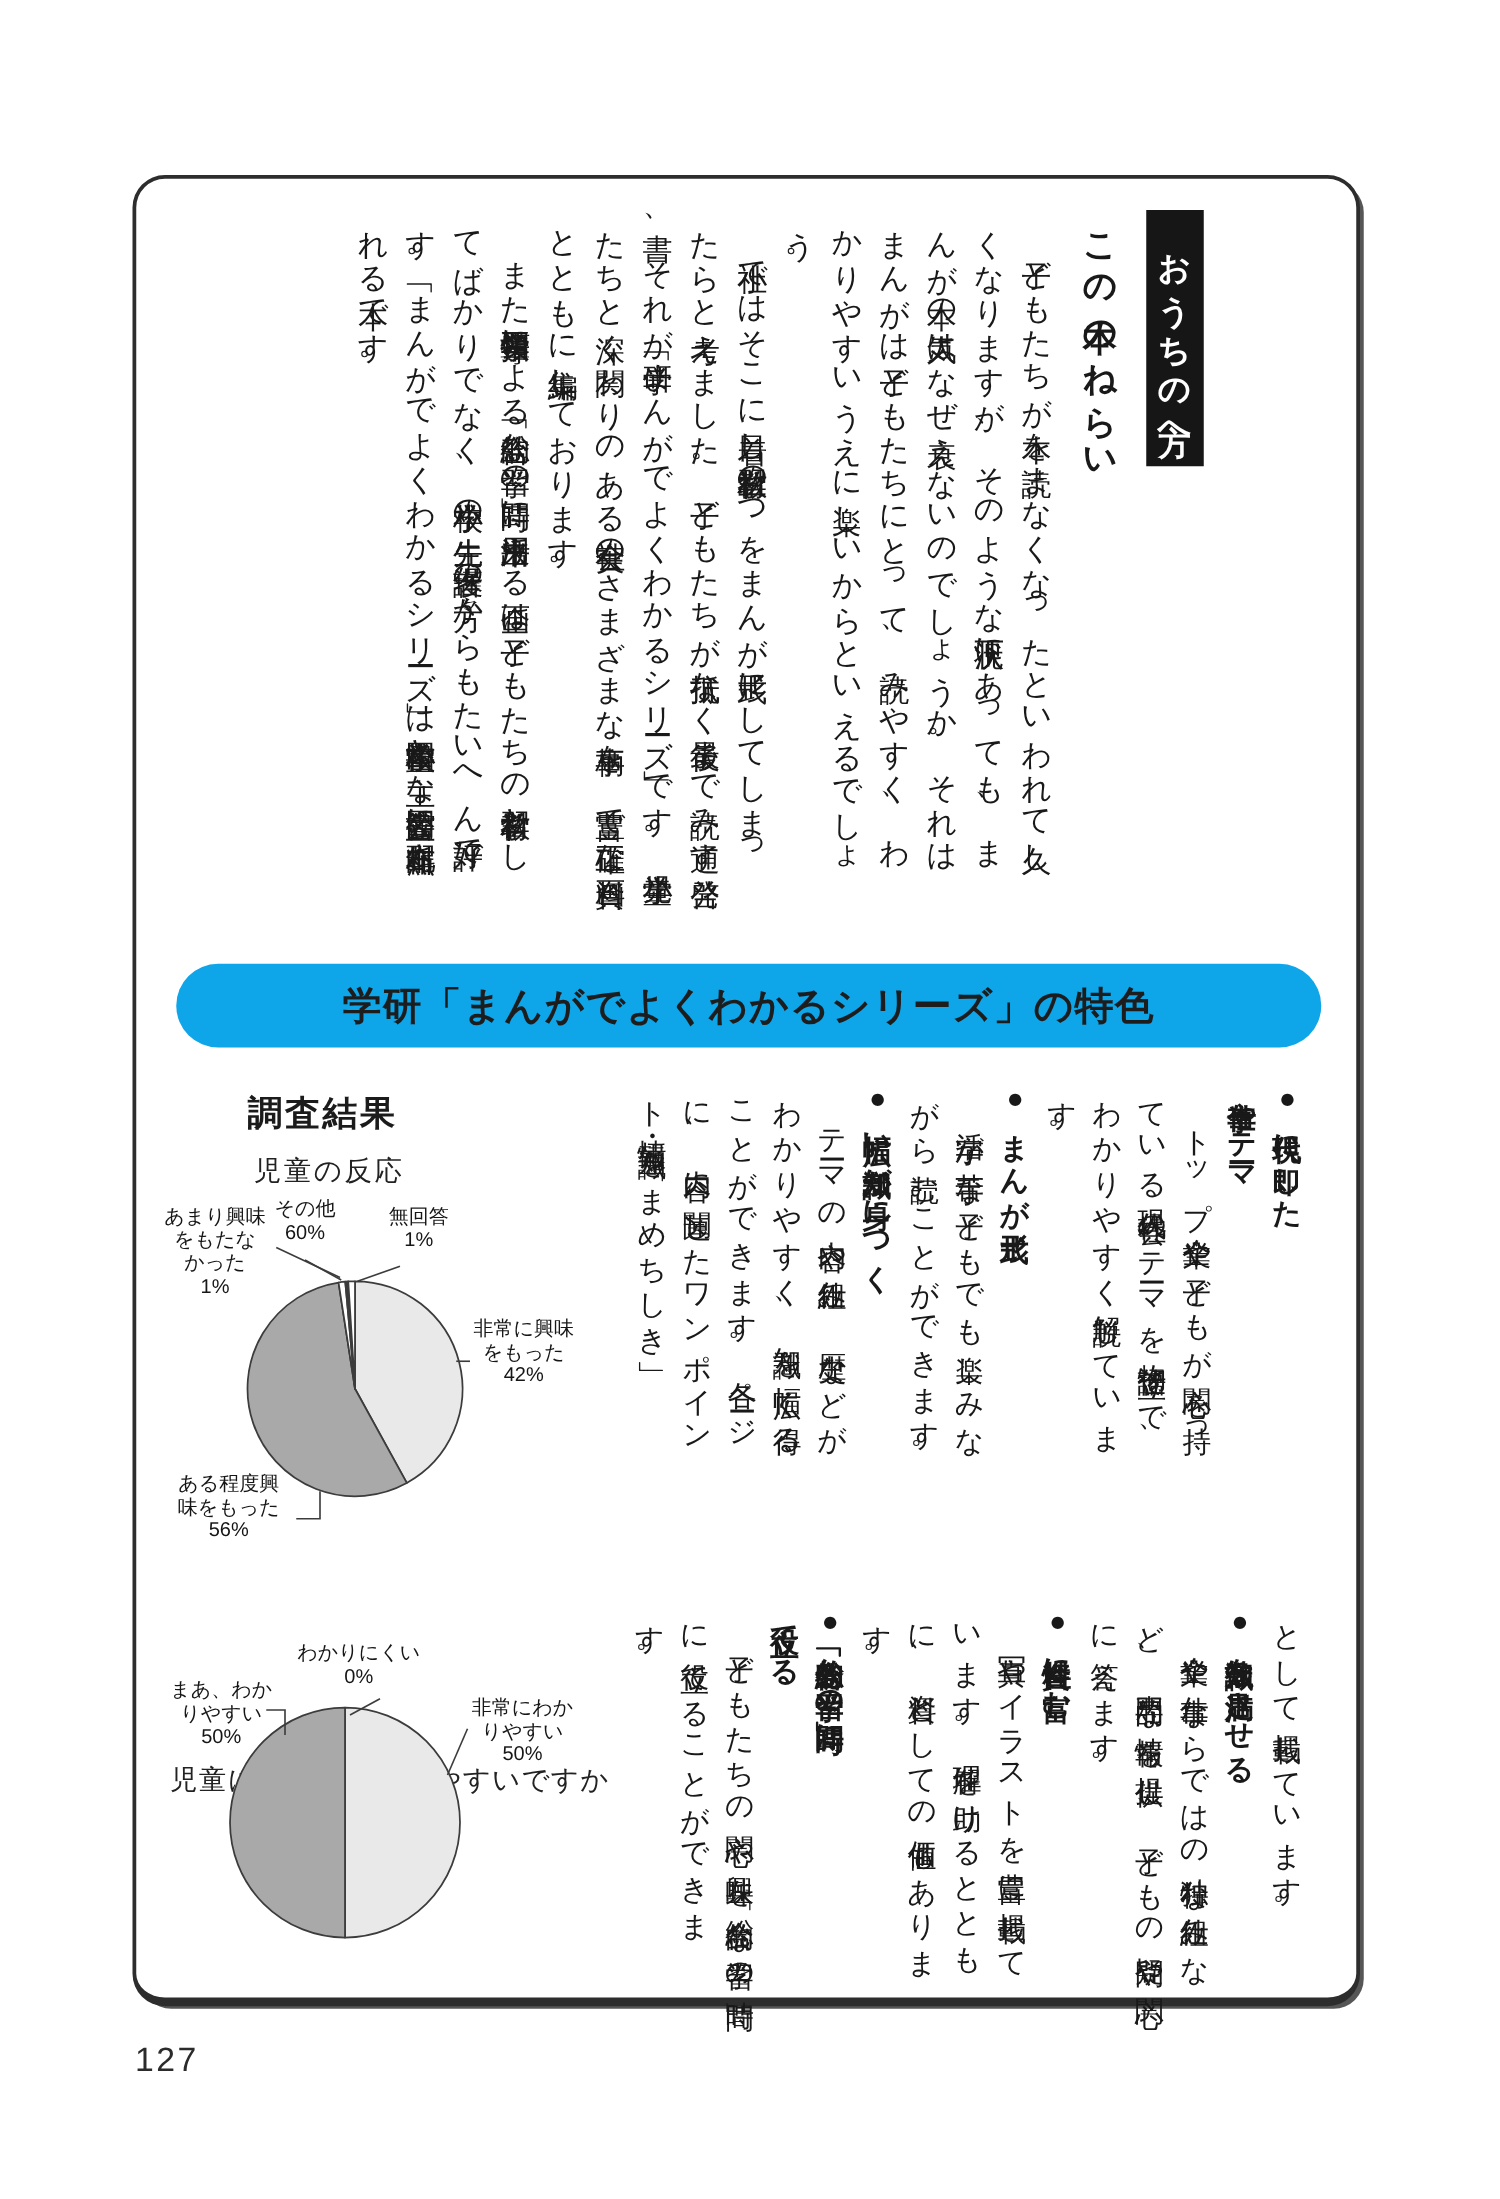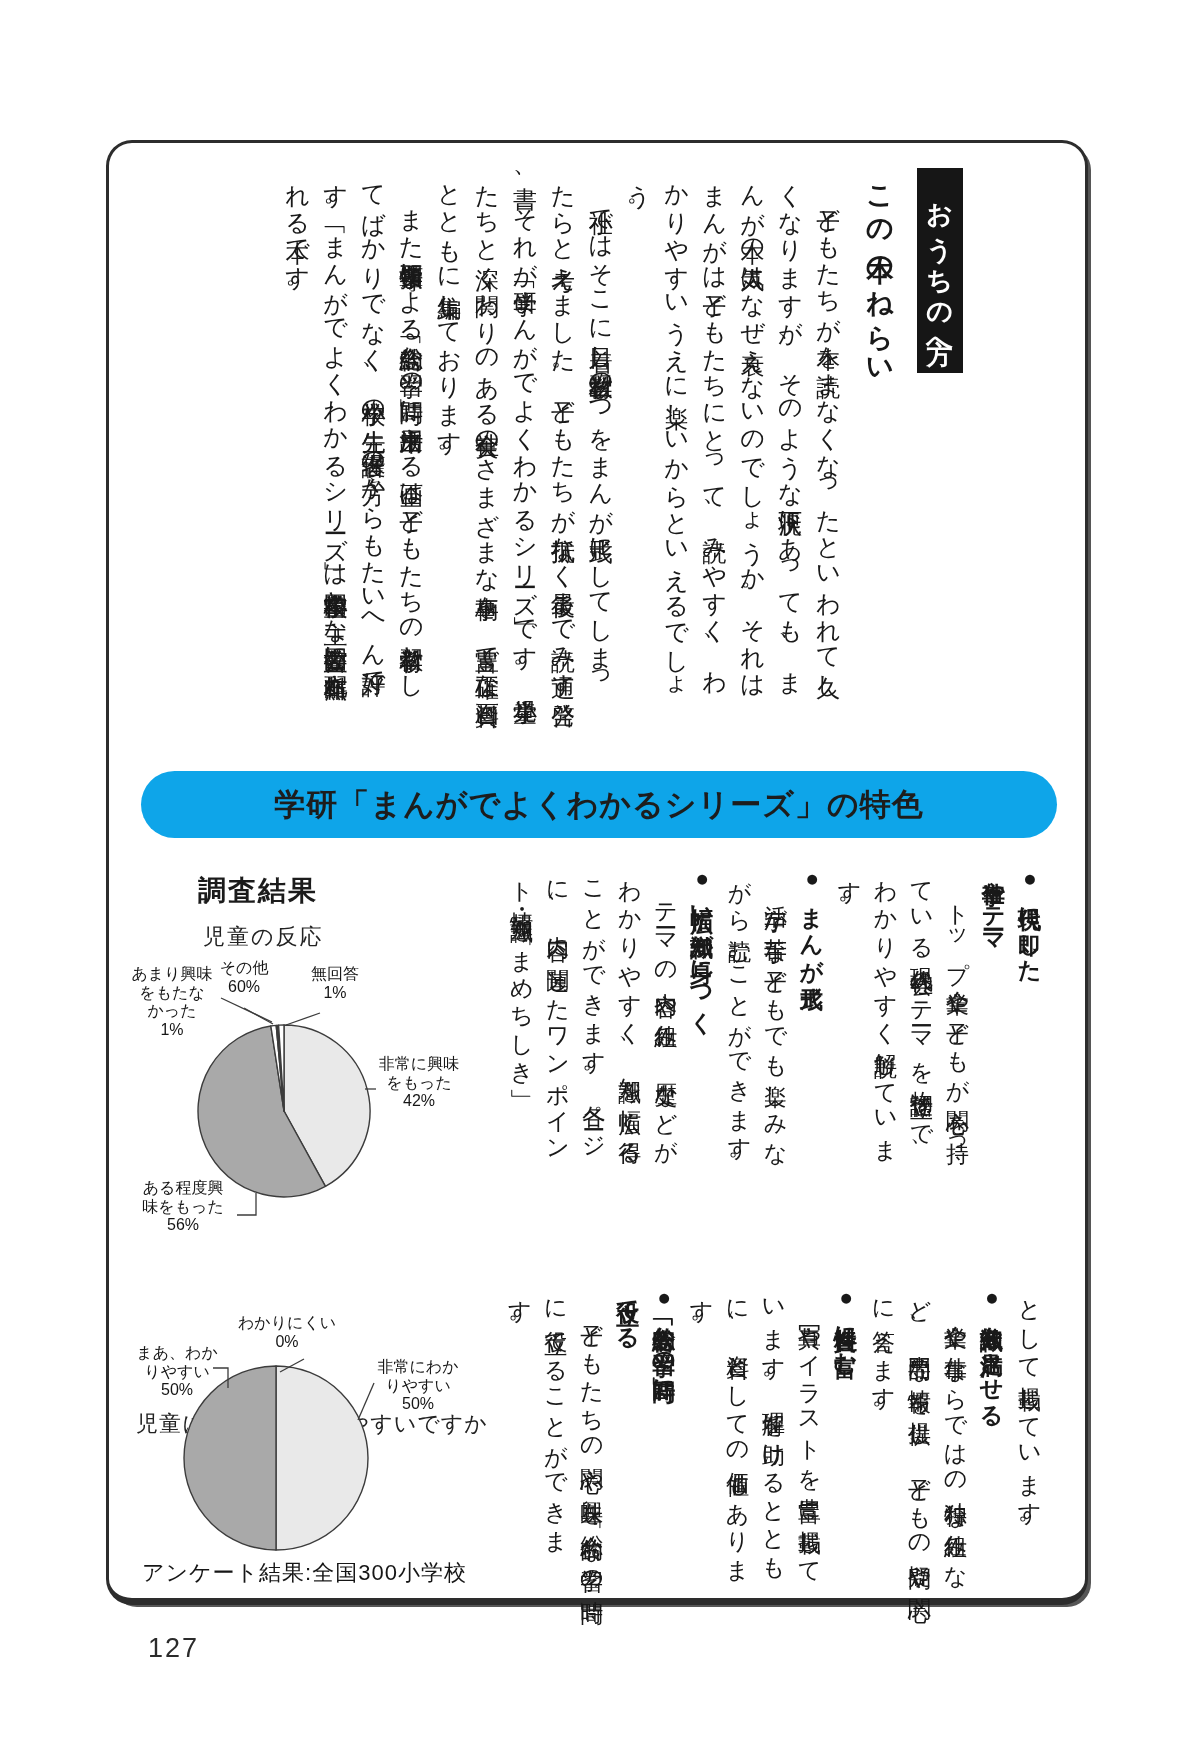--- a/index.html
+++ b/index.html
@@ -74,21 +74,20 @@
     text-align:center;white-space:pre-line;
     font-family:"Liberation Sans","DejaVu Sans",sans-serif;
   }
   .survey-caption{
     position:absolute;left:33px;top:1415px;font-size:22px;color:#161616;
     letter-spacing:1px;
   }
   .page-num{
     position:absolute;left:108px;top:1633px;font-size:27px;color:#2b2b2b;
     letter-spacing:2px;
-    margin-left:40px;
   }
 </style>
 </head>
 <body>
 
 <div class="page">
 
   <section class="intro">
     <div class="kicker-col">
       <span class="kicker">おうちの方へ</span>
@@ -188,16 +187,15 @@
     <div class="plabel" style="left:112px;top:6px;width:104px">わかりにくい
 0%</div>
     <div class="plabel" style="left:8px;top:36px;width:92px">まあ、わか
 りやすい
 50%</div>
     <div class="plabel" style="left:243px;top:50px;width:104px">非常にわか
 りやすい
 50%</div>
   </div>
 
-  <div class="survey-caption">アンケート結果:全国300小学校</div>
 </div>
 
 <div class="page-num">127</div>
 
 </body></html>

